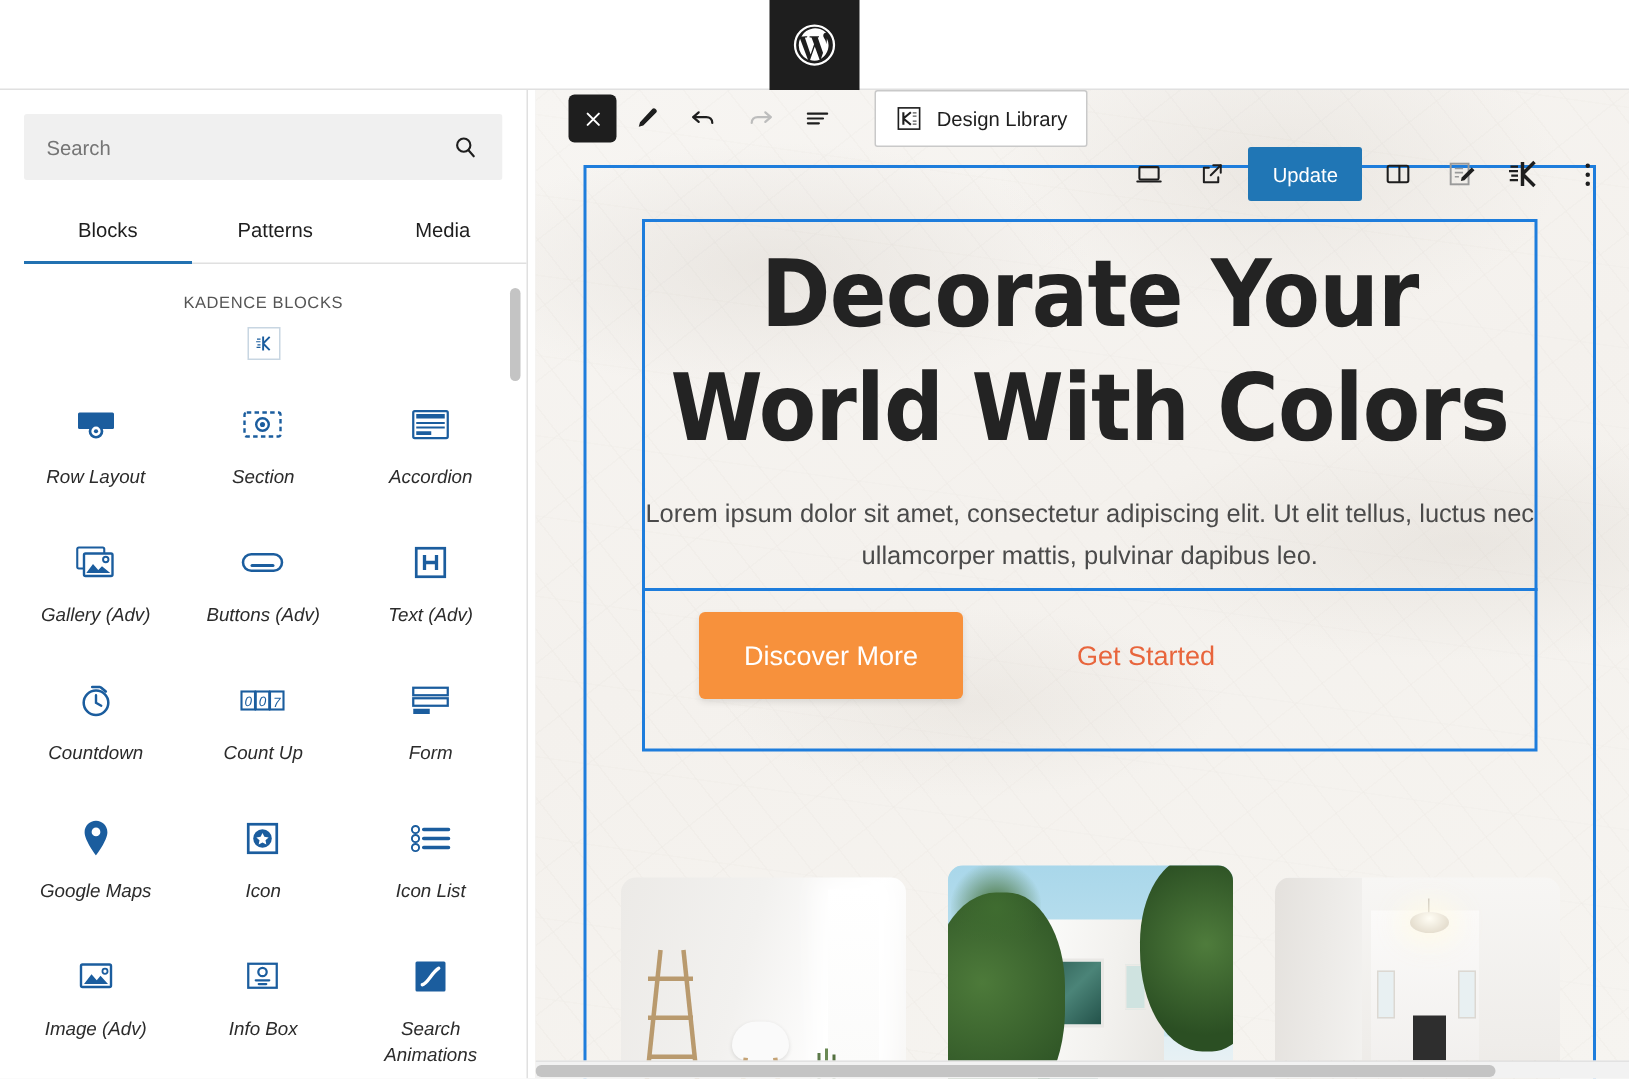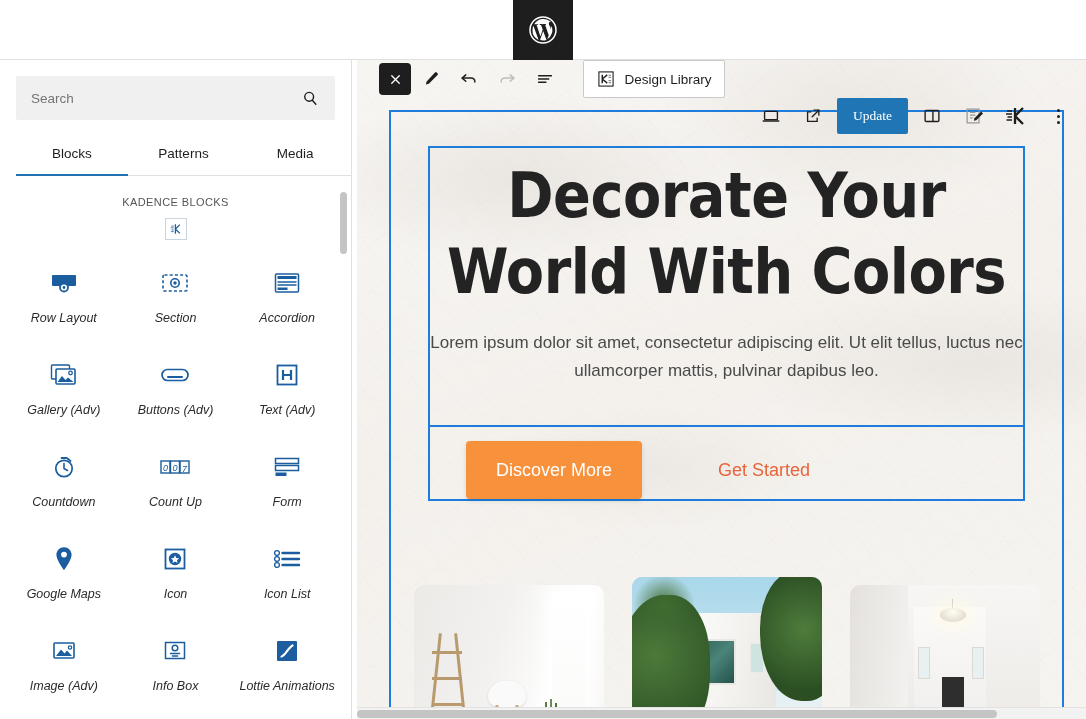--- a/index.html
+++ b/index.html
@@ -33,21 +33,21 @@
   .tb-btn.disabled { color: #bdbdbd; cursor: default; }
   .design-library {
     margin-left: 18px; height: 38px; border: 1px solid #c9c9c9; border-radius: 2px;
     background: #fff; display: flex; align-items: center; gap: 8px; padding: 0 12px;
     font-size: 13.5px; color: #1e1e1e; cursor: pointer; white-space: nowrap;
   }
   .tb-right { margin-left: auto; display: flex; align-items: center; gap: 6px; padding-right: 10px; }
   .update-btn {
     background: #2076b5; color: #fff; border: none; border-radius: 2px;
     height: 36px; padding: 0 16px; font-size: 13.5px; cursor: pointer;
-    font-family: Liberation Serif, serif;
+    font-family: Liberation Sans, sans-serif;
   }
   .dots { display: flex; flex-direction: column; gap: 3px; align-items: center; }
   .dots i { width: 3px; height: 3px; border-radius: 50%; background: #1e1e1e; display: block; }
 
   
   .body-row { display: flex; flex: 1; min-height: 0; position: relative; }
 
   
   .inserter {
     width: 352px; min-width: 352px; background: #fff;
@@ -138,21 +138,21 @@
   .hero h1 {
     font-family: "DejaVu Sans Condensed", "Liberation Sans Narrow", "Liberation Sans", sans-serif;
     font-weight: 700; font-size: 62px; line-height: 1.22; color: #232323;
     text-align: center; letter-spacing: -.5px; white-space: nowrap;
   }
   .hero p {
     margin-top: 20px; font-size: 17px; line-height: 1.62; color: #4a4a4a;
     text-align: center; max-width: 600px;
   }
   .btn-row {
-    position: absolute; left: 71px; top: 365px; right: 61px; height: 88px;
+    position: absolute; left: 71px; top: 332px; right: 61px; height: 88px;
     display: flex; align-items: center; padding-left: 38px; gap: 76px;
     border-top: 2px solid #1e7ddc;
   }
   .btn-primary {
     background: #f7913c; color: #fff; border: none; border-radius: 4px;
     height: 58px; padding: 0 30px; font-size: 18px; cursor: pointer;
     font-family: "Liberation Sans", sans-serif;
     box-shadow: 0 2px 5px rgba(0,0,0,.10);
   }
   .btn-link {
@@ -584,21 +584,21 @@
             <span class="blk-lbl">Info Box</span>
           </div>
 
           <div class="blk">
             <span class="blk-ico">
               <svg width="24" height="24" viewBox="0 0 24 24">
                 <rect x="2" y="2" width="20" height="20" rx="1" fill="#1b5d9e"></rect>
                 <path d="M6.5 17.5 C10 17 13 9 17.5 6.5" stroke="#fff" stroke-width="2.2" fill="none" stroke-linecap="round"></path>
               </svg>
             </span>
-            <span class="blk-lbl">Lottie Animations</span>
+            <span class="blk-lbl">Search Animations</span>
           </div>
 
         </div>
 
         <div class="v-scroll"></div>
       </div>
     </div>
 
     <div class="canvas-outer">
       <div class="canvas-gutter"></div>

